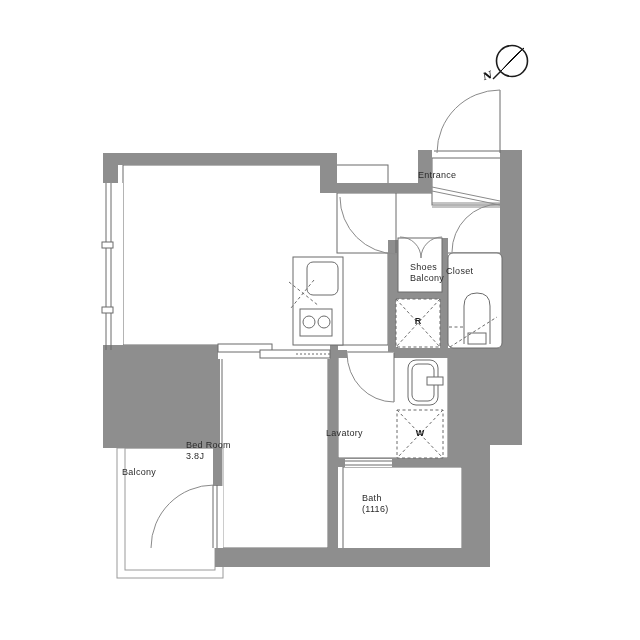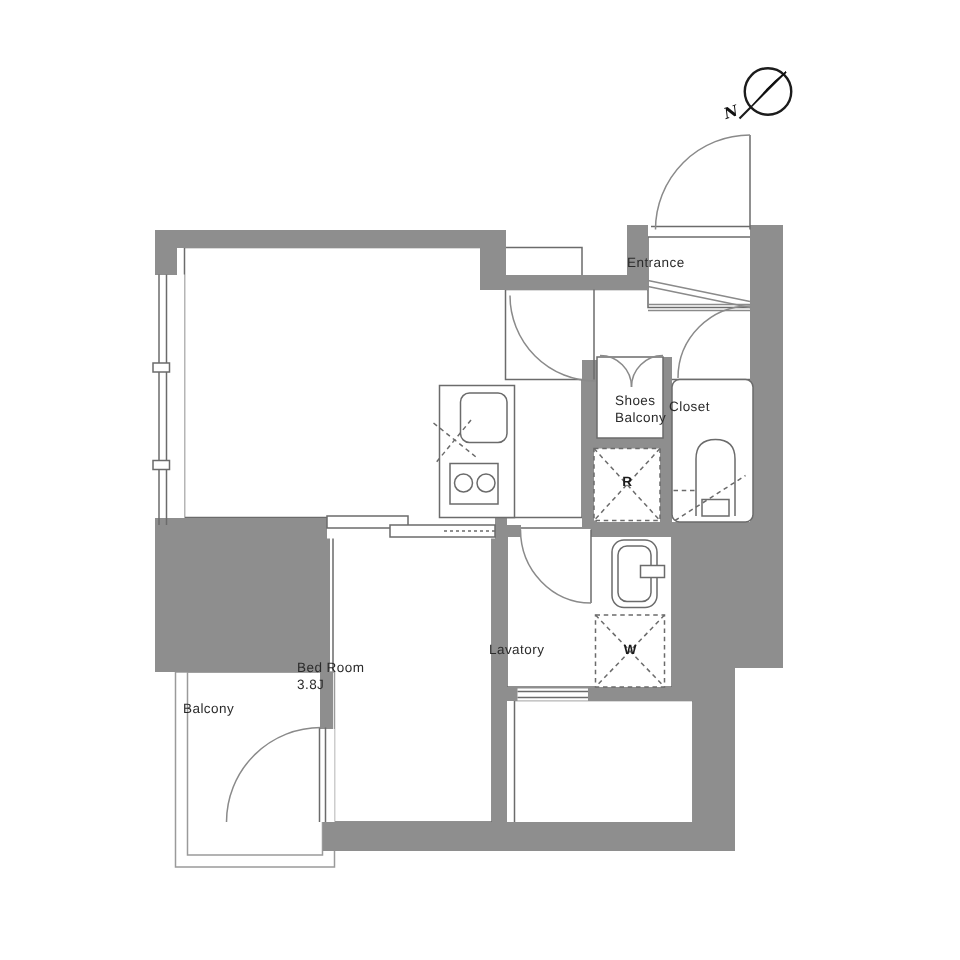--- a/index.html
+++ b/index.html
@@ -151,21 +151,21 @@
     <circle cx="512" cy="61" r="15.5" fill="#ffffff" stroke="#1c1c1c" stroke-width="1.6"></circle>
     <line x1="501" y1="71" x2="493" y2="79" stroke="#1c1c1c" stroke-width="1.4"></line>
     <polygon points="524,48 501,71 511,60" fill="#111111" stroke="#111111"></polygon>
     <polygon points="524,48 511,60 517,54" fill="#111111" stroke="#111111"></polygon>
   </g>
 </svg>
 
   <div class="lbl" style="left:146px;top:239px;width:160px">
   </div>
 
-  <div class="lbl" style="left:198px;top:440px;width:160px">
+  <div class="lbl" style="left:186px;top:440px;width:160px">
     <span>Bed Room</span>
     <span>3.8J</span>
   </div>
 
   <div class="lbl" style="left:122px;top:467px;width:100px">
     <span>Balcony</span>
   </div>
 
   <div class="lbl" style="left:418px;top:170px;width:100px">
     <span>Entrance</span>
@@ -177,20 +177,24 @@
   </div>
 
   <div class="lbl" style="left:446px;top:266px;width:60px">
     <span>Closet</span>
   </div>
 
   <div class="lbl" style="left:326px;top:428px;width:80px">
     <span>Lavatory</span>
   </div>
 
+  <div class="lbl" style="left:362px;top:493px;width:80px">
+    <span>Bath</span>
+    <span>(1116)</span>
+  </div>
 
   <div class="marker" style="left:410px;top:316px;width:16px">
     <span>R</span>
   </div>
 
   <div class="marker" style="left:412px;top:428px;width:16px">
     <span>W</span>
   </div>
 
   <div class="north" style="left:483px;top:70px">

